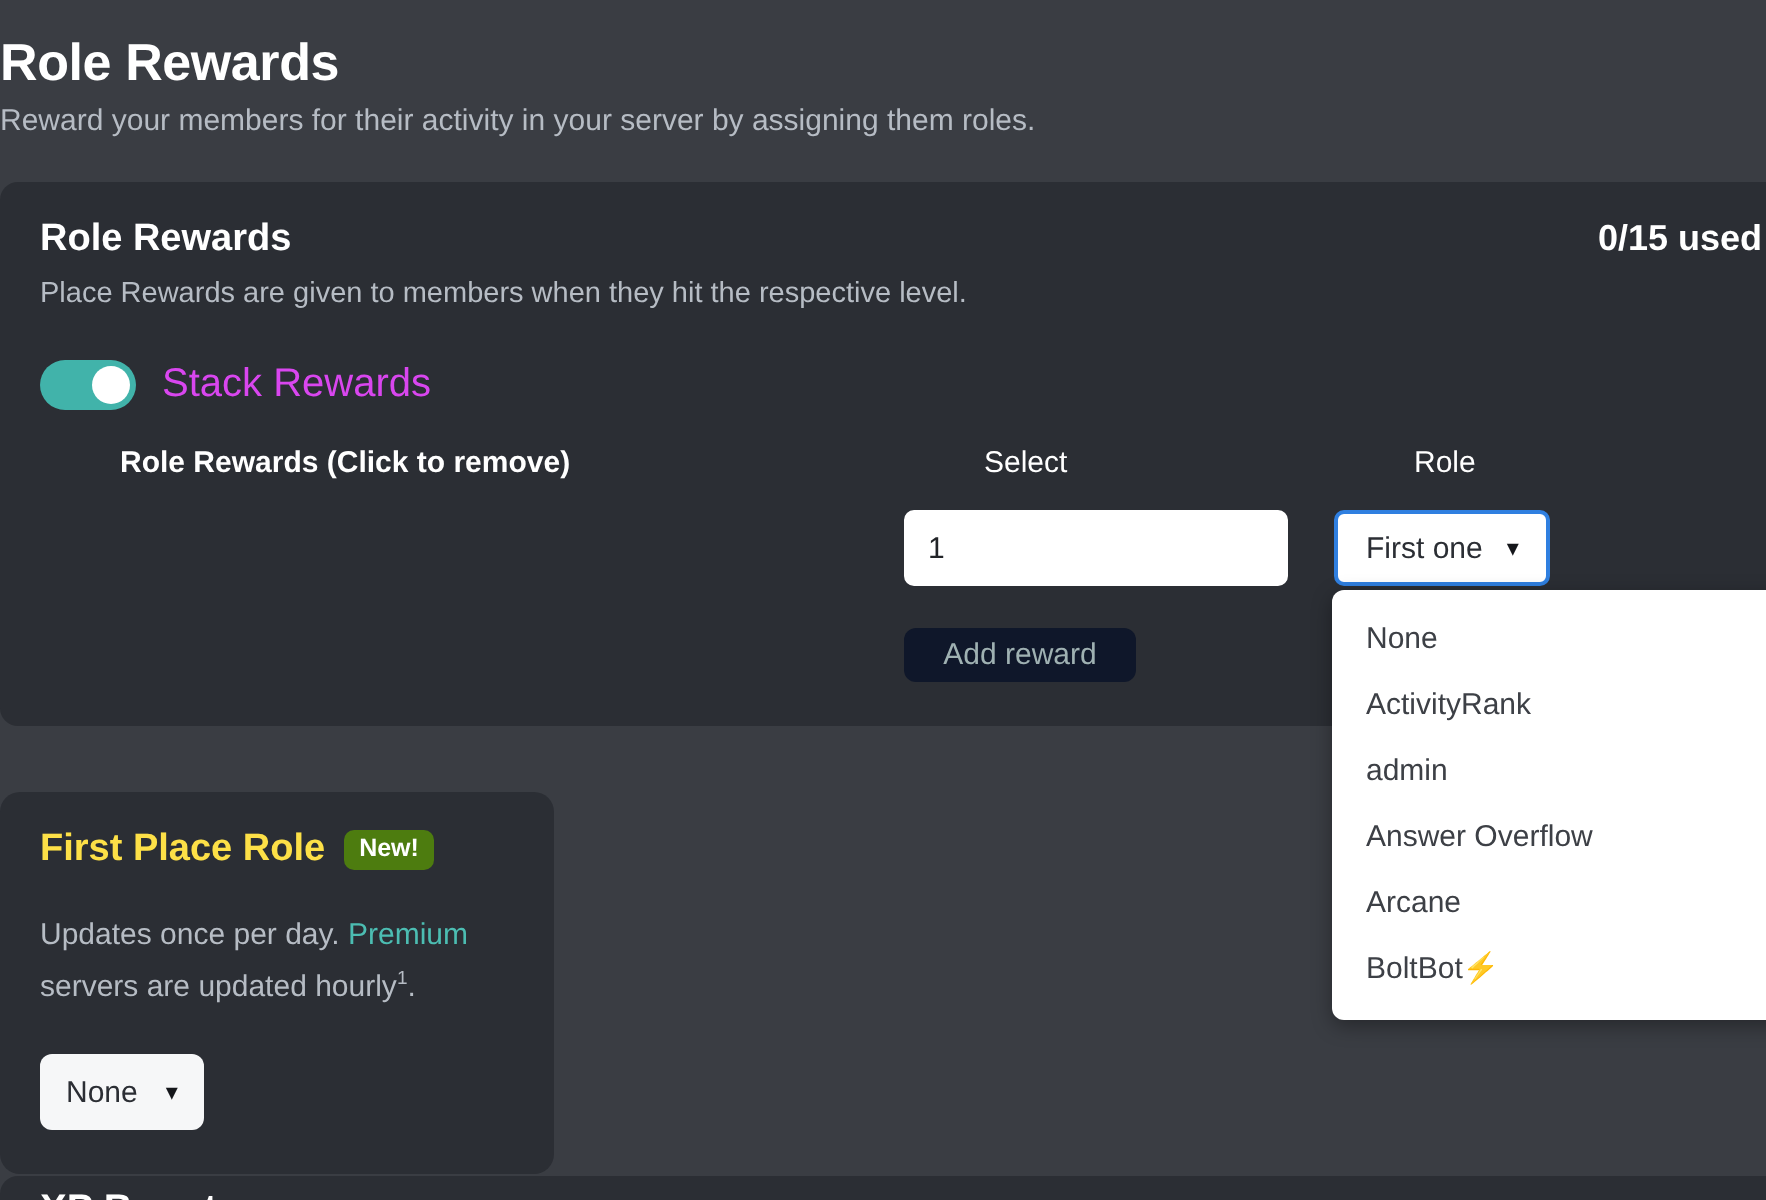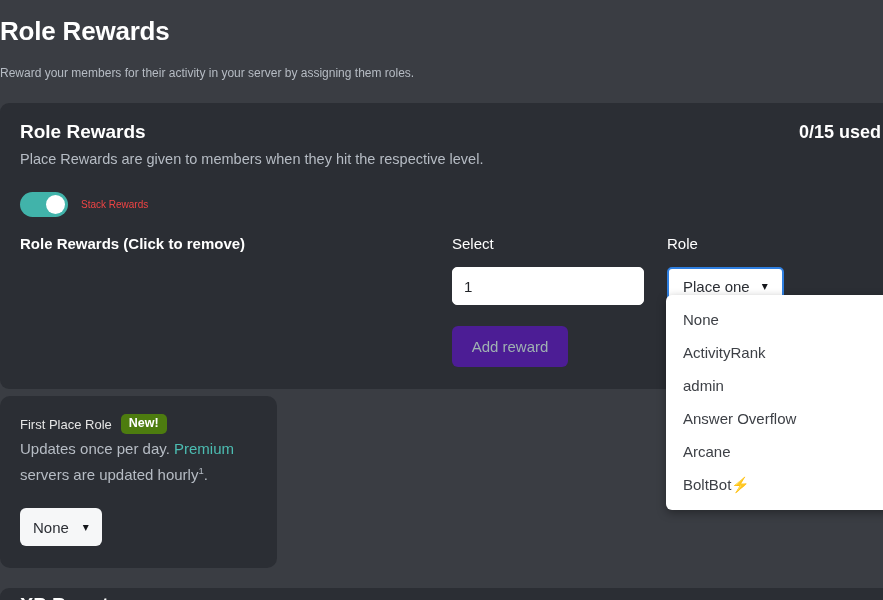--- a/index.html
+++ b/index.html
@@ -11,21 +11,21 @@
   }
   .page { position: relative; width: 883px; height: 600px; }
 
   
   .page-header { padding: 14px 0 0 0; }
   .page-title {
     font-size: 26px; font-weight: bold; color: #ffffff;
     letter-spacing: -0.2px; line-height: 34px;
   }
   .page-subtitle {
-    font-size: 12px; color: #b6bcc4; line-height: 22px; margin-top: 14px;
+    font-size: 15px; color: #b6bcc4; line-height: 22px; margin-top: 2px;
   }
 
   
   .card {
     background: #2b2e34;
     border-radius: 9px;
     position: relative;
   }
   .card-rewards {
     margin-top: 19px;
@@ -44,30 +44,30 @@
   
   .toggle-row { display: flex; align-items: center; margin-top: 25px; }
   .toggle {
     width: 48px; height: 25px; border-radius: 13px;
     background: #41b3aa; position: relative; flex: 0 0 auto; cursor: pointer;
   }
   .toggle .knob {
     position: absolute; top: 3px; left: 26px;
     width: 19px; height: 19px; border-radius: 50%; background: #ffffff;
   }
-  .toggle-label { font-size: 10px; color: #ef4444; margin-left: 13px; }
+  .toggle-label { font-size: 20px; color: #d946ef; margin-left: 13px; }
 
   
   .form-grid {
     margin-top: 18px; position: relative;
     display: grid;
     grid-template-columns: 432px 215px auto;
     column-gap: 0;
   }
-  .col-label { font-size: 15px; color: #ffffff; font-weight: normal; }
+  .col-label { font-size: 15px; color: #ffffff; font-weight: normal; margin-left: 40px; }
   .col-label.bold { font-weight: bold; }
   .field-wrap { margin-top: 15px; }
 
   .text-input {
     width: 192px; height: 38px;
     background: #ffffff; border: 1px solid #ffffff; border-radius: 5px;
     font-family: "Liberation Sans", sans-serif; font-size: 15px; color: #222428;
     padding: 0 11px; outline: none;
   }
 
@@ -76,22 +76,22 @@
     height: 38px; padding: 0 14px;
     background: #ffffff; border-radius: 5px;
     border: 2px solid #2f7fe0;
     font-size: 15px; color: #2b2e34; cursor: pointer;
     position: relative; z-index: 6;
   }
   .chev { font-size: 12px; color: #14161a; line-height: 1; }
 
   .add-btn {
     margin-top: 21px;
-    width: 116px; height: 41px;
-    background: #4c1d95; color: #9fb1b2;
+    width: 116px; height: 27px;
+    background: #0f172a; color: #9fb1b2;
     border: none; border-radius: 6px;
     font-family: "Liberation Sans", sans-serif; font-size: 15px;
     cursor: default;
   }
 
   
   .dropdown {
     position: absolute;
     left: 666px; top: 295px;
     width: 240px;           
@@ -107,28 +107,28 @@
     white-space: nowrap;
   }
 
   
   .card-first {
     position: absolute; left: 0; top: 396px;
     width: 277px; padding: 18px 20px 22px 20px;
     border-radius: 10px;
   }
   .fp-title-row { display: flex; align-items: center; gap: 9px; }
-  .fp-title { font-size: 13px; font-weight: normal; color: #e5e5e5; }
+  .fp-title { font-size: 19px; font-weight: bold; color: #fde047; }
   .badge {
     background: #4d7c0f; color: #ffffff;
     font-size: 12.5px; font-weight: bold;
     padding: 3px 8px 4px 8px; border-radius: 5px; line-height: 13px; text-align: center;
   }
   .fp-desc {
-    margin-top: 4px; font-size: 15px; color: #b6bcc4; line-height: 22px;
+    margin-top: 21px; font-size: 15px; color: #b6bcc4; line-height: 22px;
   }
   .fp-link { color: #4cbdb2; }
   .fp-desc sup { font-size: 9.5px; vertical-align: super; }
   .none-select {
     margin-top: 22px;
     display: inline-flex; align-items: center; gap: 14px;
     height: 38px; padding: 0 13px;
     background: #f6f7f8; border-radius: 6px;
     font-size: 15px; color: #2b2e34; cursor: pointer;
   }
@@ -178,21 +178,21 @@
         <div class="field-wrap">
           <input class="text-input" type="text" value="1" style="">
         </div>
         <button class="add-btn">Add reward</button>
       </div>
 
       <div>
         <div class="col-label">Role</div>
         <div class="field-wrap">
           <div class="select-btn">
-            <span>Place one</span>
+            <span>First one</span>
             <span class="chev">▾</span>
           </div>
         </div>
       </div>
 
     </div>
   </div>
 
   <div class="dropdown">
     <div class="dd-item">None</div>

